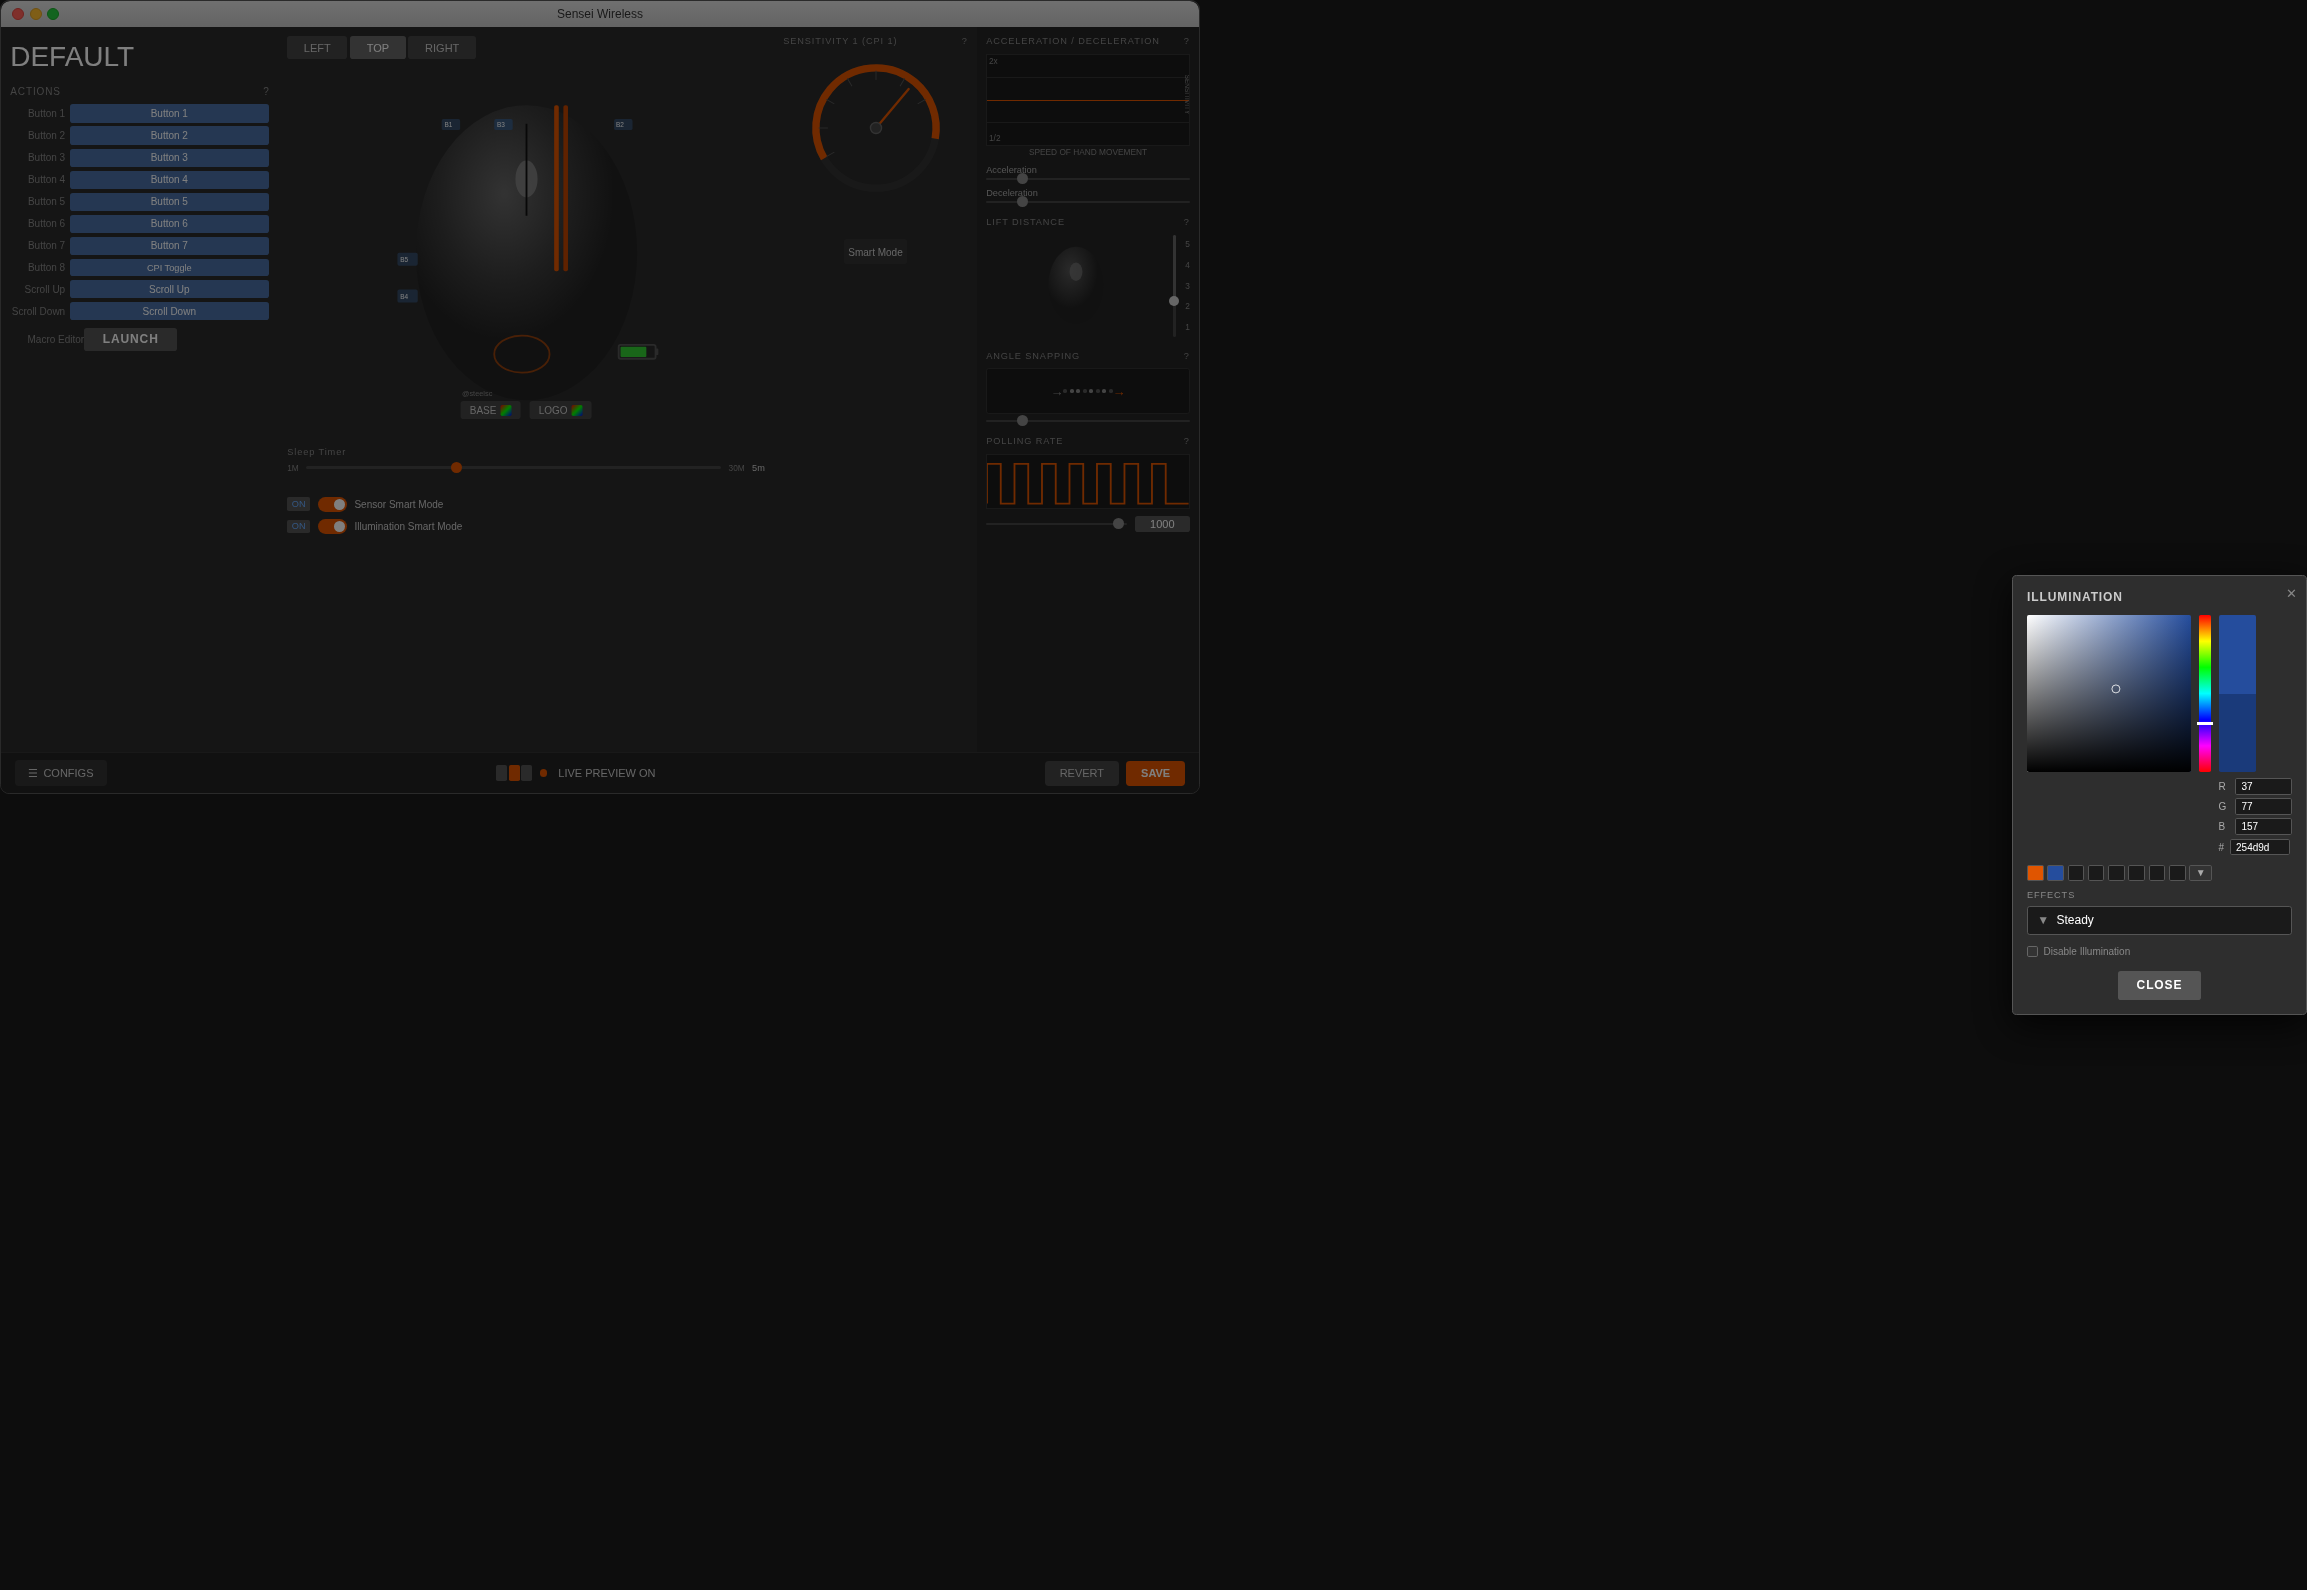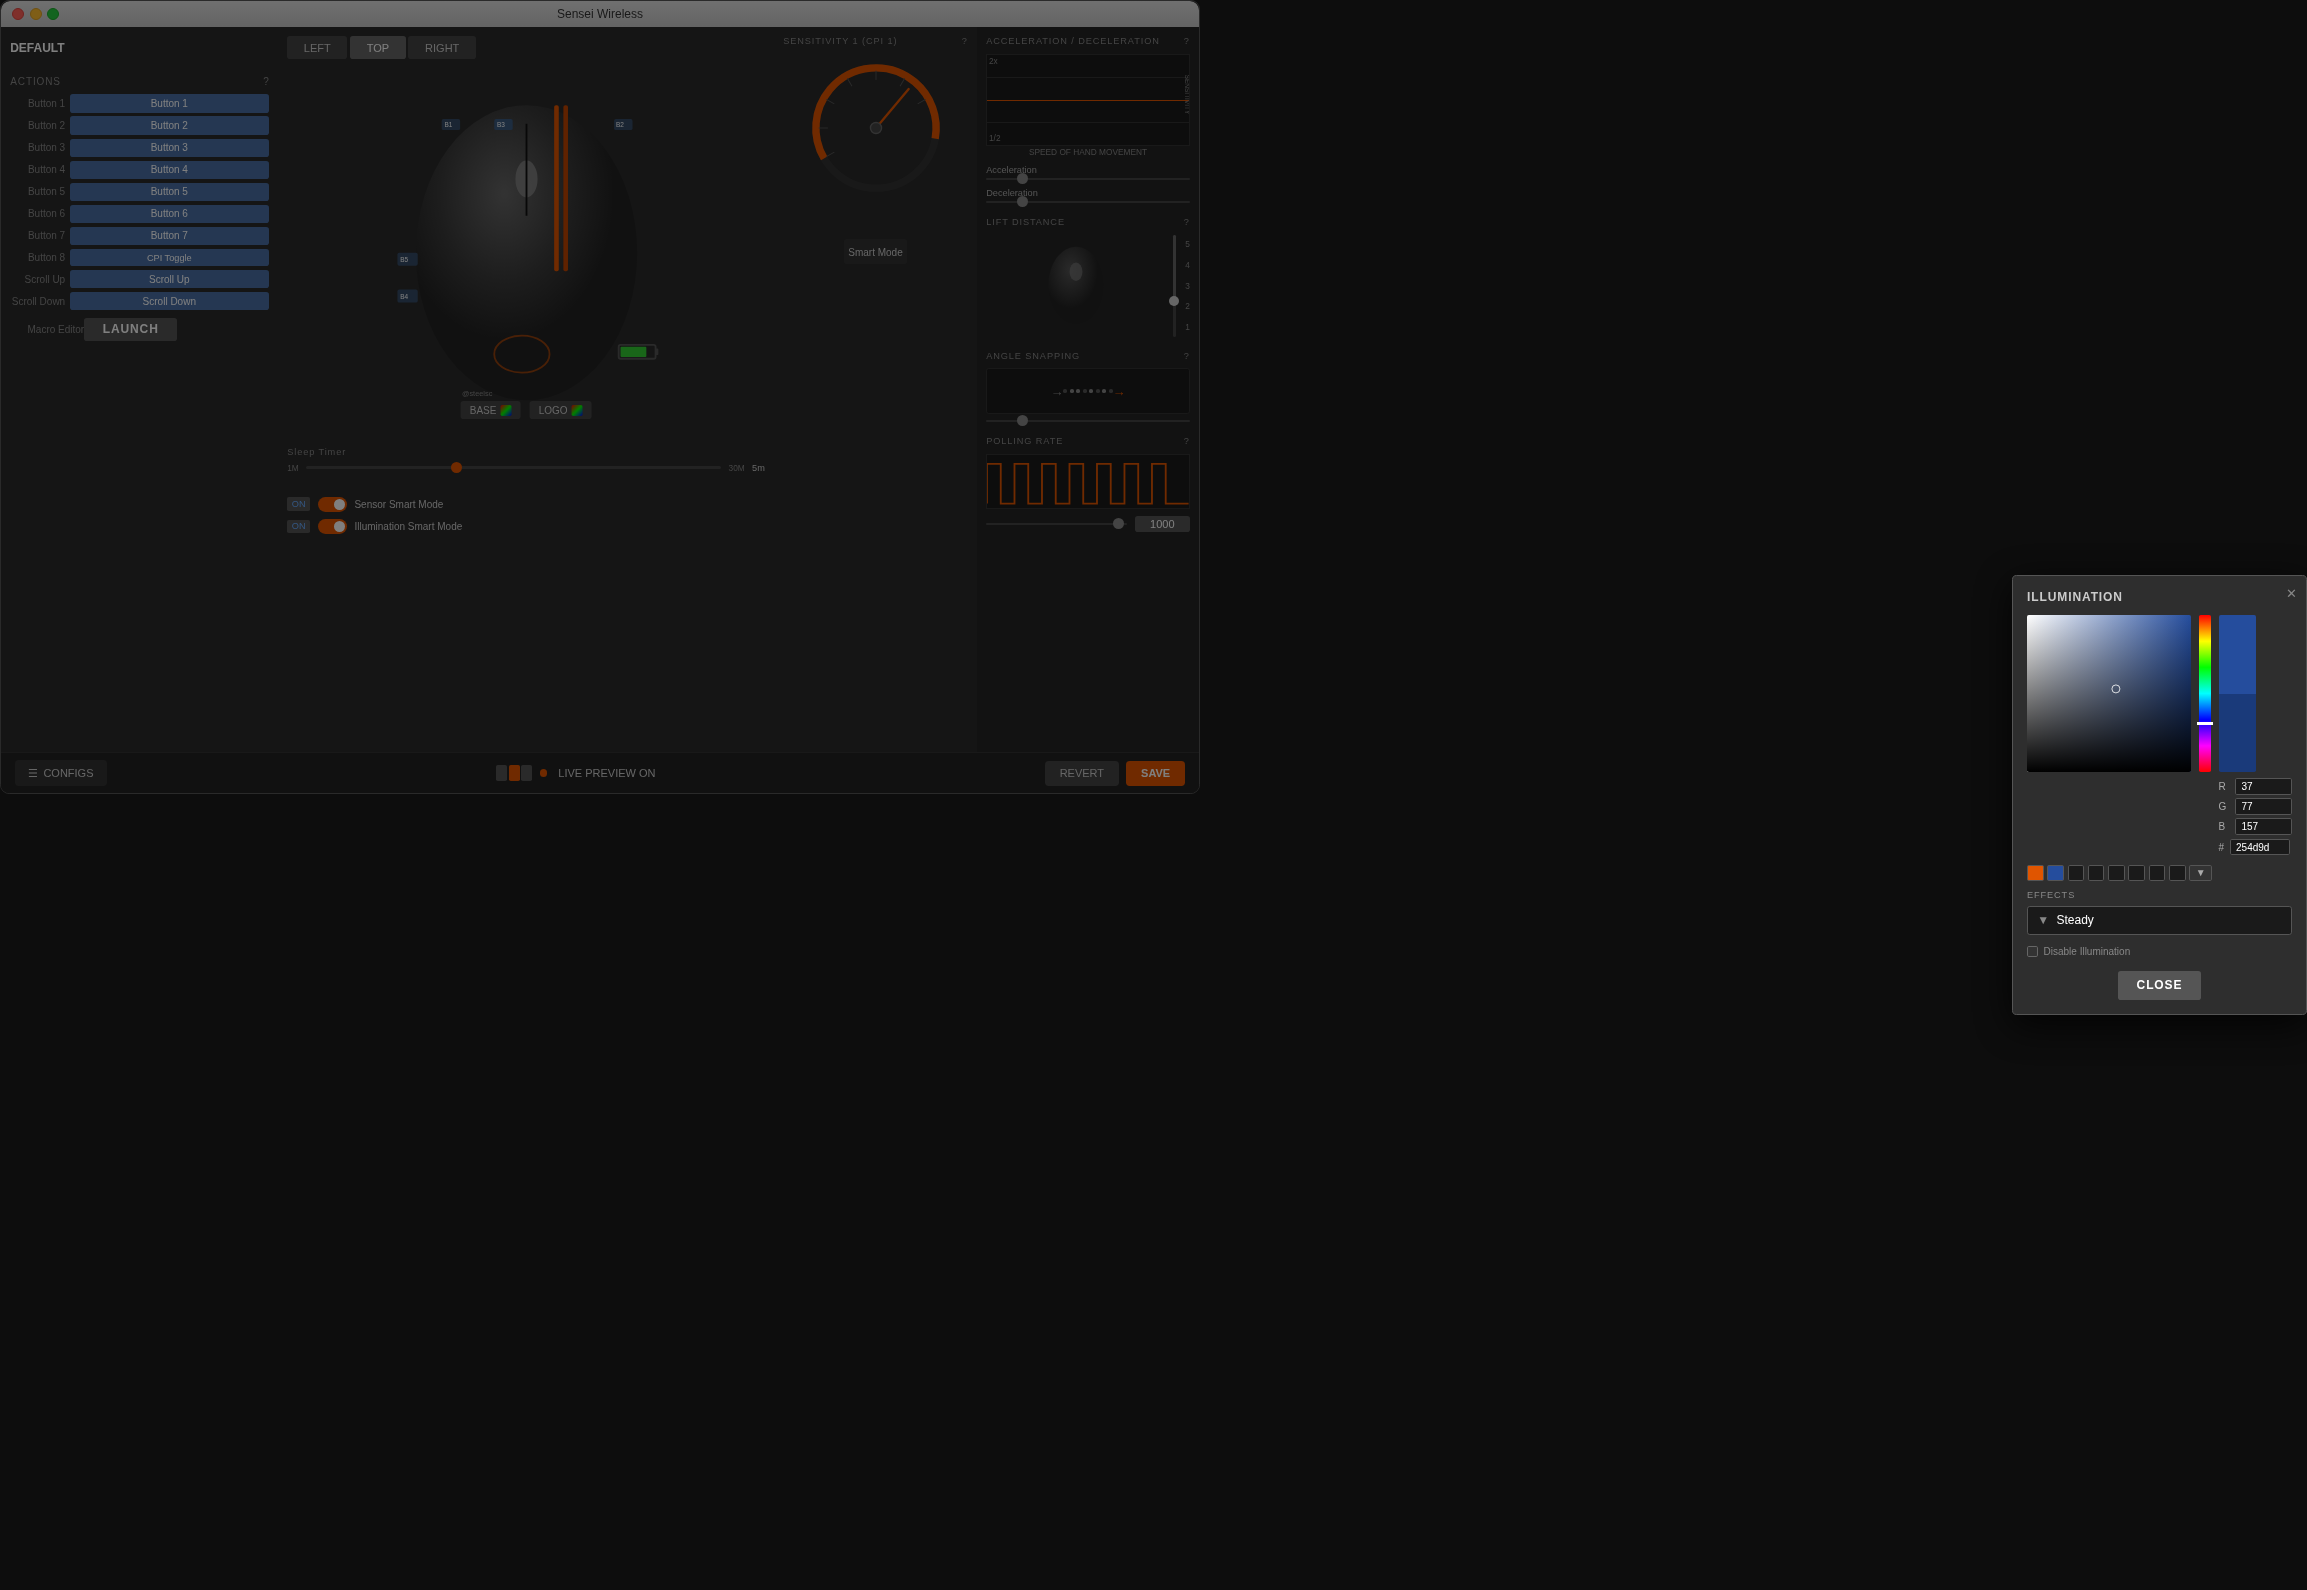--- a/index.html
+++ b/index.html
@@ -45,23 +45,23 @@
     }
     
     .sidebar {
       width: 277px;
       background: #2a2a2a;
       padding: 14px 9.2px;
       flex-shrink: 0;
     }
     .sidebar-title {
       color: #fff;
-      font-size: 12px;
-      font-weight: bold;
-      margin-bottom: 21px;
+      font-size: 28px;
+      font-weight: normal;
+      margin-bottom: 13px;
     }
     .actions-header {
       display: flex;
       justify-content: space-between;
       align-items: center;
       margin-bottom: 7.4px;
     }
     .actions-label {
       color: #888;
       font-size: 10px;

